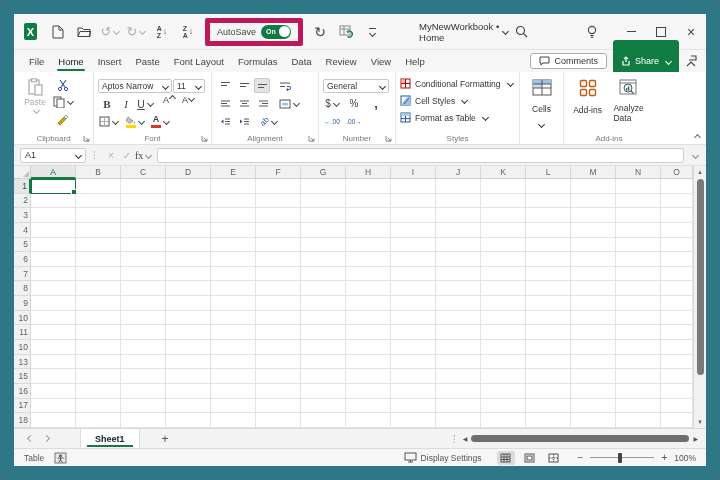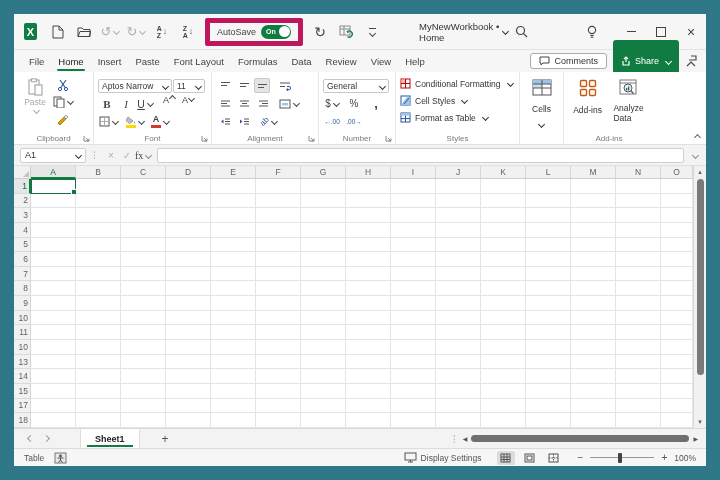--- a/index.html
+++ b/index.html
@@ -817,39 +817,39 @@
           <div class="cell"></div>
           <div class="cell"></div>
           <div class="cell"></div>
           <div class="cell"></div>
           <div class="cell"></div>
           <div class="cell"></div>
           <div class="cell"></div>
           <div class="cell last"></div>
         </div>
         <div class="grow">
-          <div class="row-h">14</div>
-          <div class="cell"></div>
-          <div class="cell"></div>
-          <div class="cell"></div>
-          <div class="cell"></div>
-          <div class="cell"></div>
-          <div class="cell"></div>
-          <div class="cell"></div>
-          <div class="cell"></div>
-          <div class="cell"></div>
-          <div class="cell"></div>
-          <div class="cell"></div>
-          <div class="cell"></div>
-          <div class="cell"></div>
-          <div class="cell"></div>
-          <div class="cell last"></div>
-        </div>
-        <div class="grow">
           <div class="row-h">15</div>
+          <div class="cell"></div>
+          <div class="cell"></div>
+          <div class="cell"></div>
+          <div class="cell"></div>
+          <div class="cell"></div>
+          <div class="cell"></div>
+          <div class="cell"></div>
+          <div class="cell"></div>
+          <div class="cell"></div>
+          <div class="cell"></div>
+          <div class="cell"></div>
+          <div class="cell"></div>
+          <div class="cell"></div>
+          <div class="cell"></div>
+          <div class="cell last"></div>
+        </div>
+        <div class="grow">
+          <div class="row-h">16</div>
           <div class="cell"></div>
           <div class="cell"></div>
           <div class="cell"></div>
           <div class="cell"></div>
           <div class="cell"></div>
           <div class="cell"></div>
           <div class="cell"></div>
           <div class="cell"></div>
           <div class="cell"></div>
           <div class="cell"></div>

